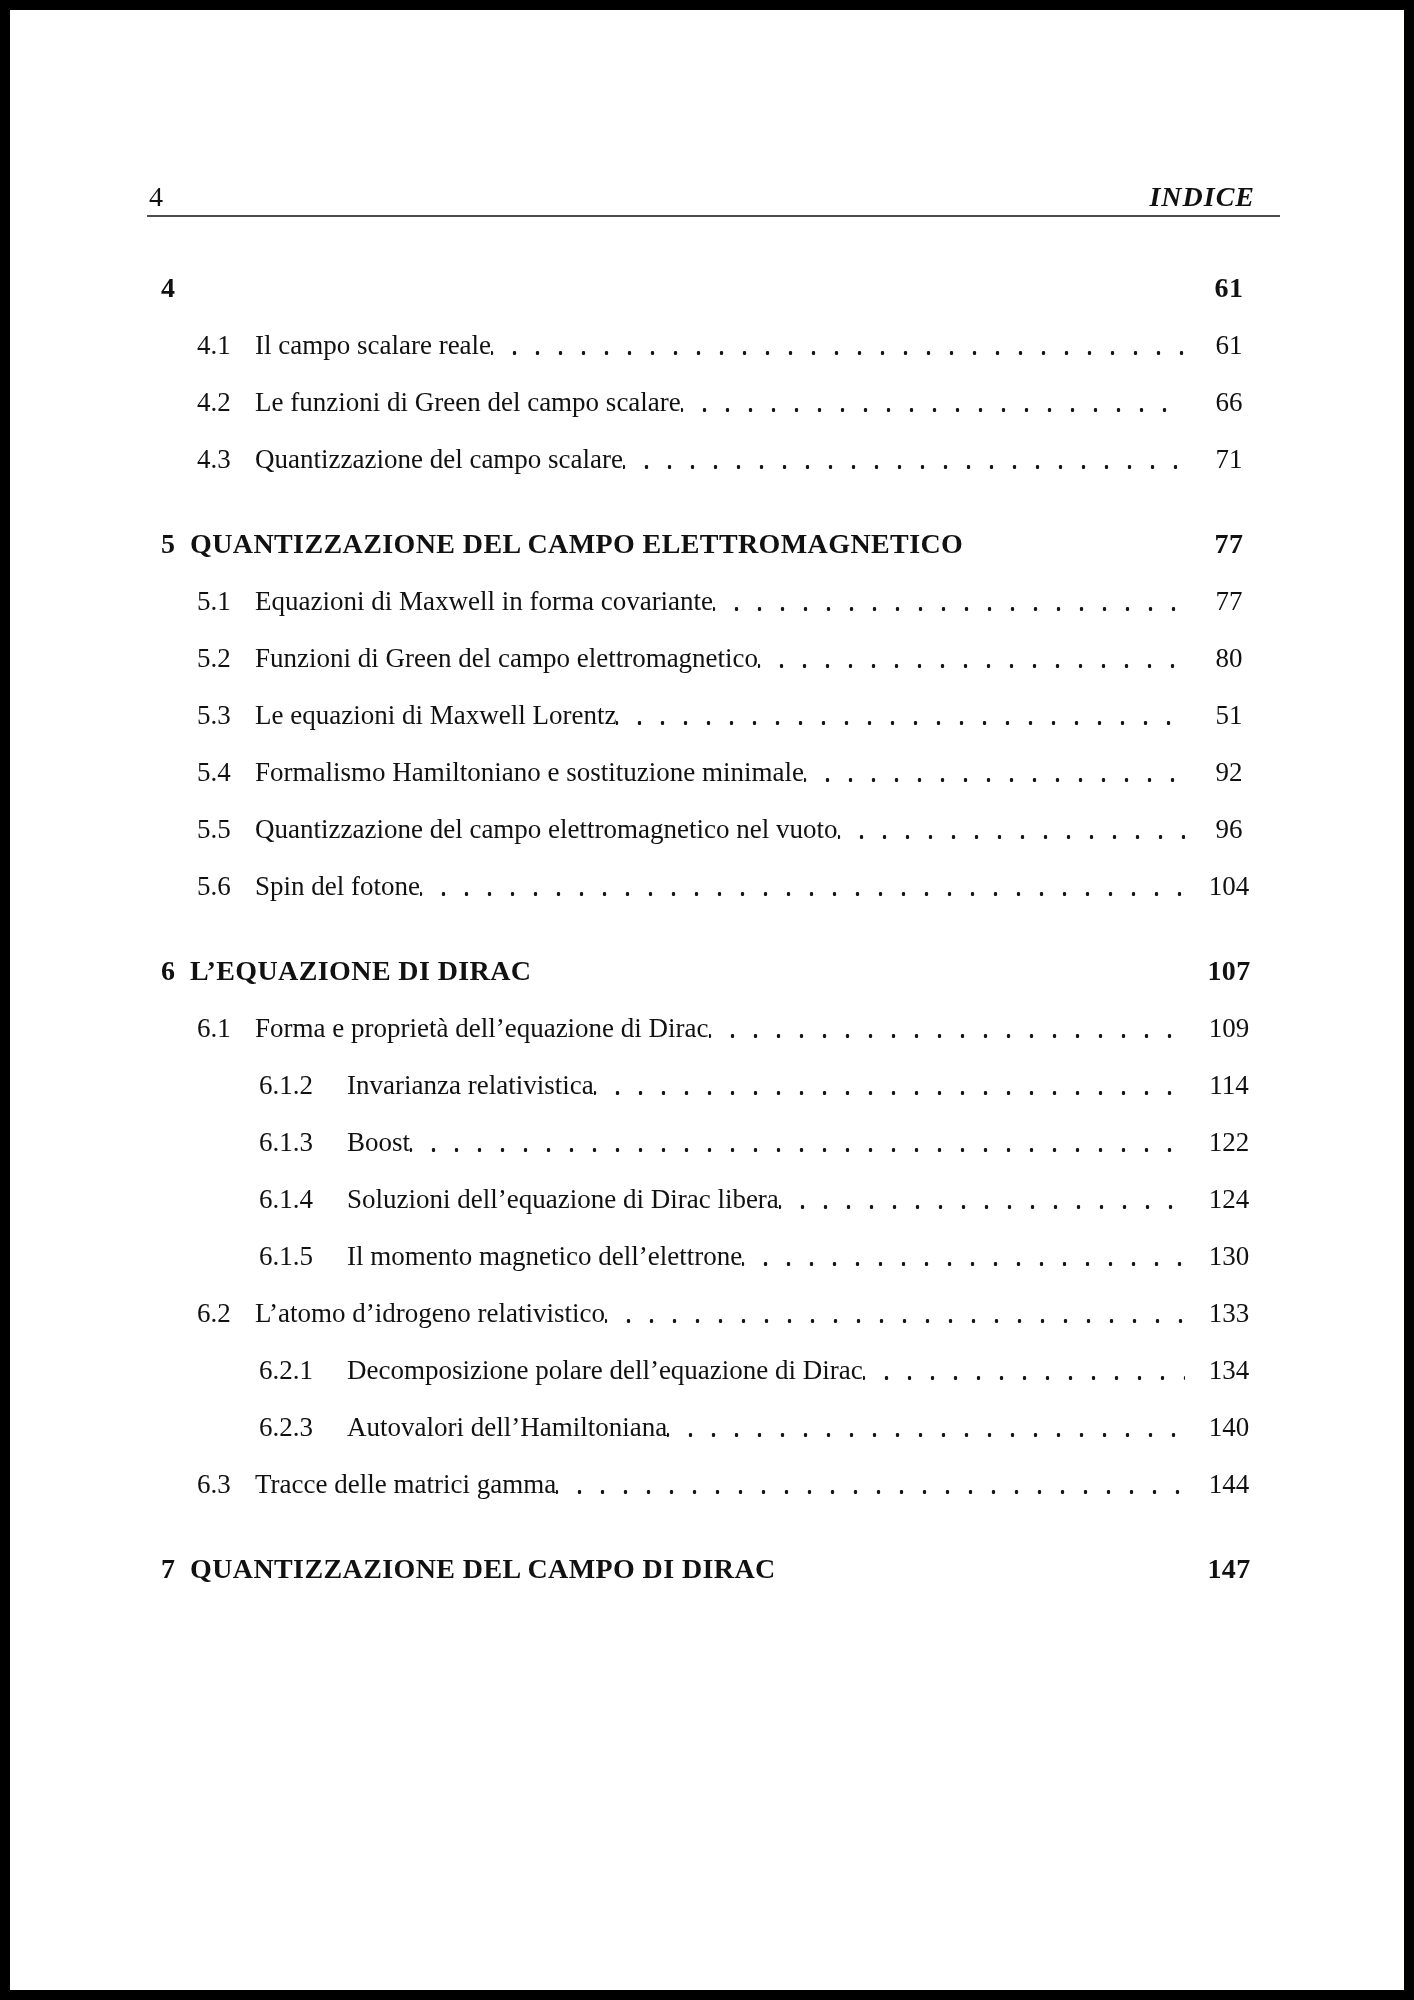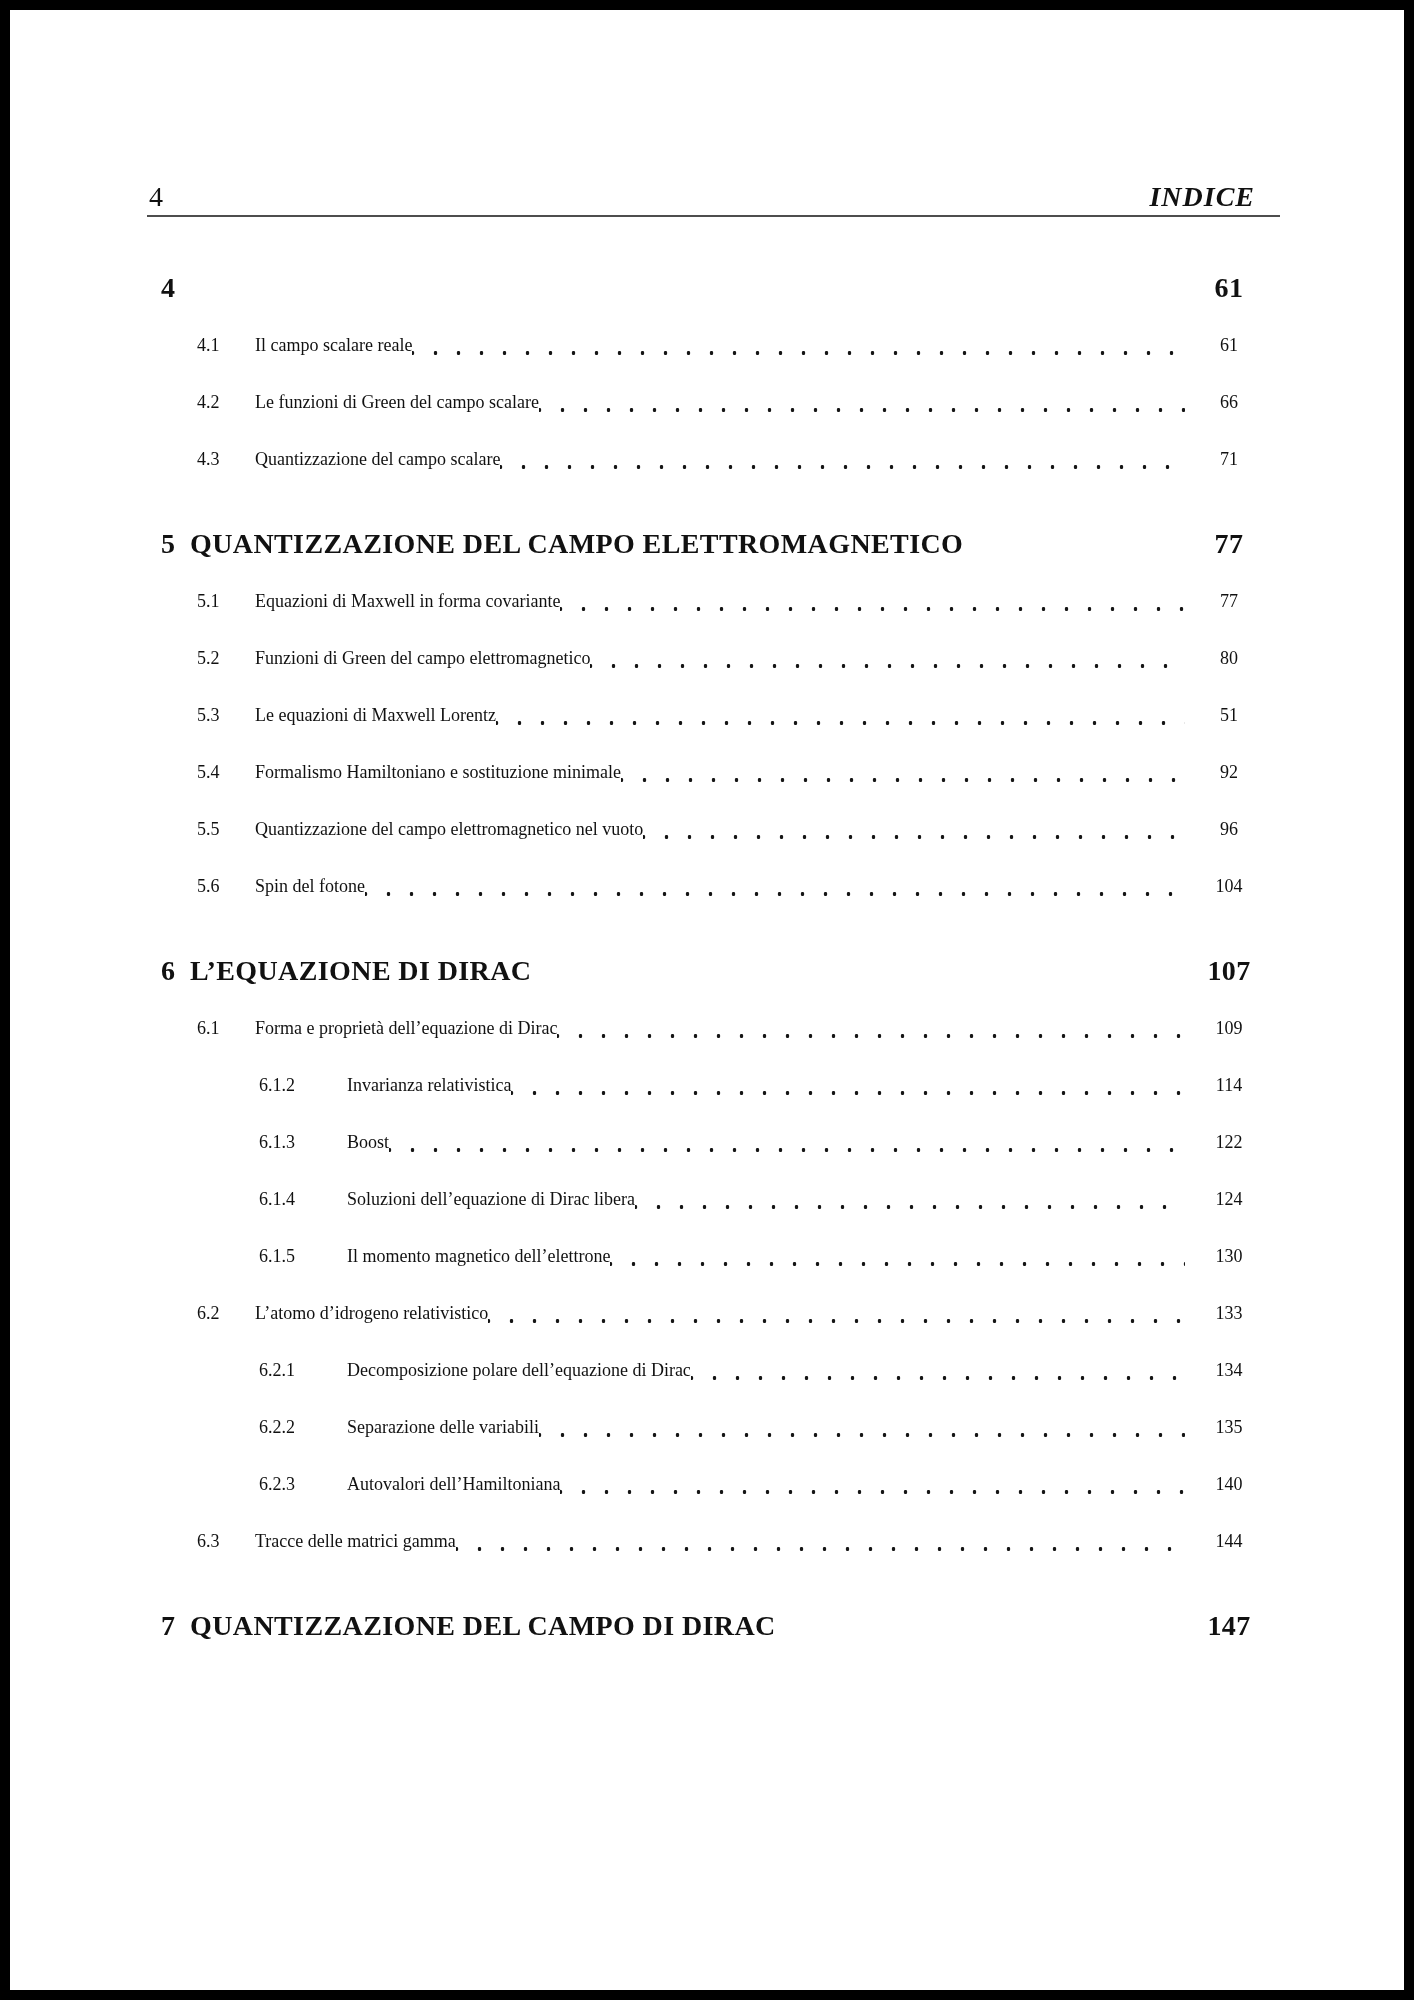--- a/index.html
+++ b/index.html
@@ -29,21 +29,21 @@
     padding-bottom: 4px;
     border-bottom: 2px solid #4d4d4d;
   }
   .hdr .folio { padding-left: 2px; }
   .hdr .hdr-title { font-weight: 700; letter-spacing: 1px; padding-right: 25px; font-style: italic; }
   
   .row {
     display: flex;
     align-items: flex-end;
     padding-right: 25px;
-    font-size: 18px;
+    font-size: 27px;
     line-height: 27px;
   }
   .row .num  { flex: 0 0 auto; }
   .row .ttl  { flex: 0 0 auto; white-space: nowrap; }
   .row .lead { flex: 1 1 auto; height: 27px; }
   .row .pg   { flex: 0 0 auto; min-width: 52px; text-align: center; padding-left: 18px; }
   .row.dotted .lead {
     background-image: radial-gradient(circle, #151515 1.7px, rgba(0,0,0,0) 2.1px);
     background-size: 23px 6px;
     background-repeat: repeat-x;
@@ -182,26 +182,20 @@
       <span class="lead"></span>
       <span class="pg">133</span>
     </div>
     <div class="row subsection dotted">
       <span class="num">6.2.1</span>
       <span class="ttl">Decomposizione polare dell’equazione di Dirac</span>
       <span class="lead"></span>
       <span class="pg">134</span>
     </div>
     <div class="row subsection dotted">
-      <span class="num">6.2.2</span>
-      <span class="ttl">Separazione delle variabili</span>
-      <span class="lead"></span>
-      <span class="pg">135</span>
-    </div>
-    <div class="row subsection dotted">
       <span class="num">6.2.3</span>
       <span class="ttl">Autovalori dell’Hamiltoniana</span>
       <span class="lead"></span>
       <span class="pg">140</span>
     </div>
     <div class="row section dotted">
       <span class="num">6.3</span>
       <span class="ttl">Tracce delle matrici gamma</span>
       <span class="lead"></span>
       <span class="pg">144</span>

